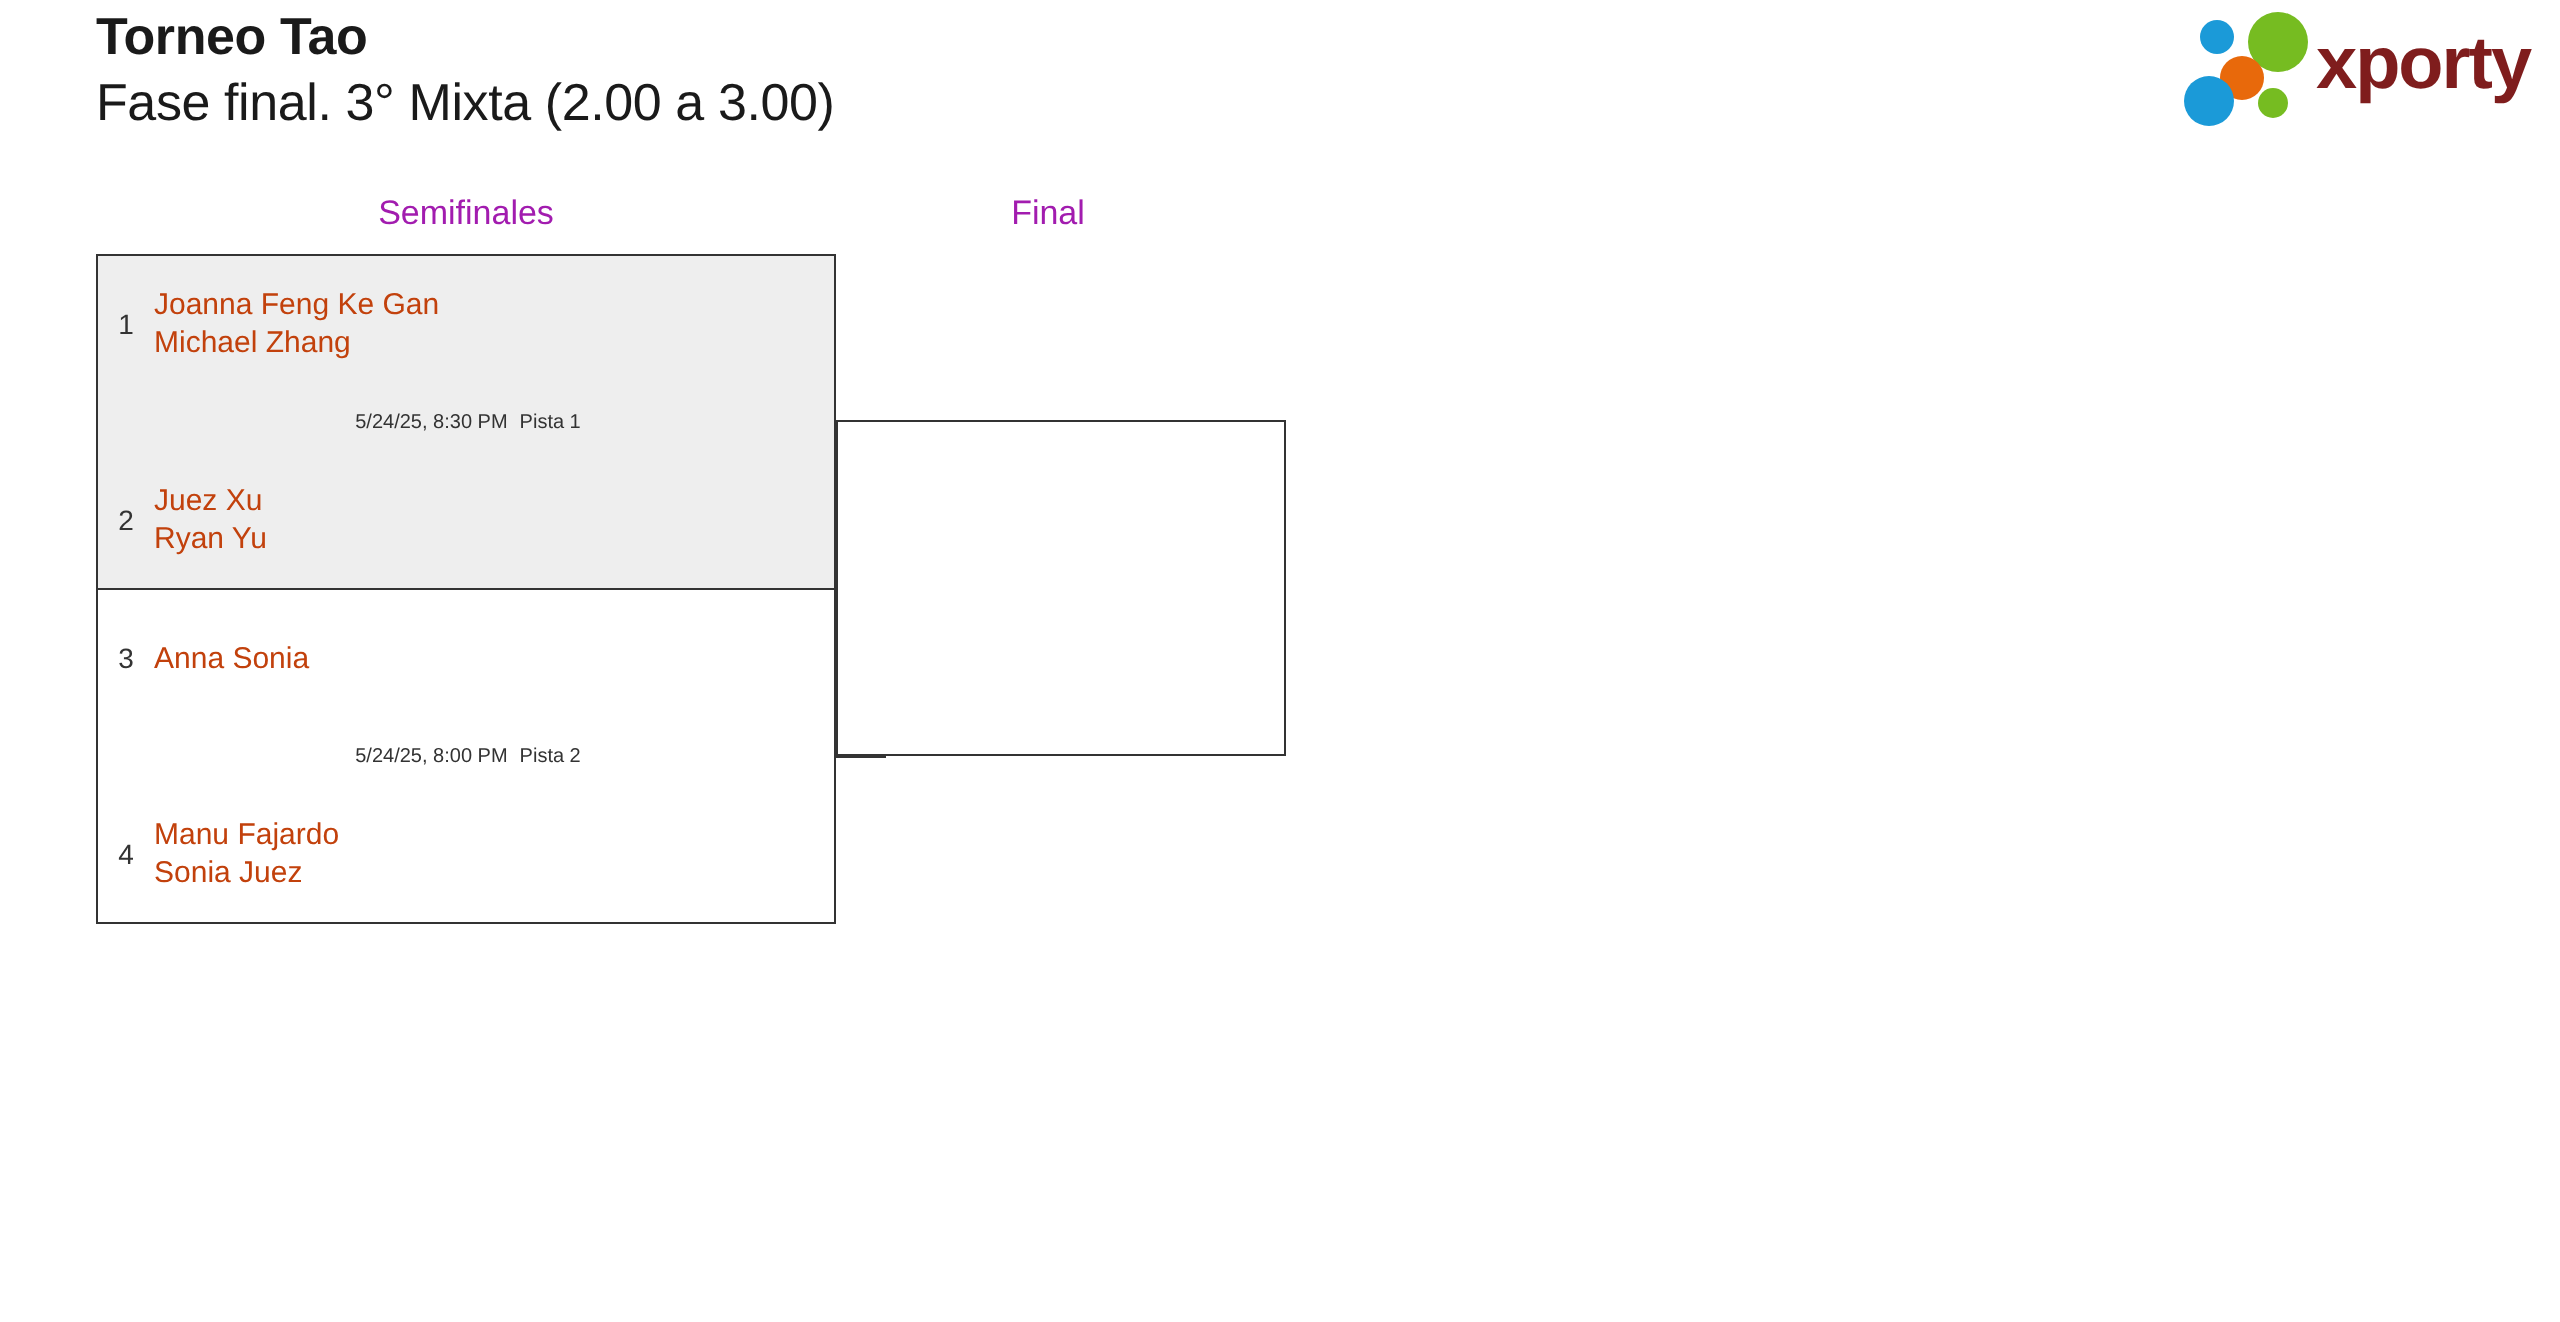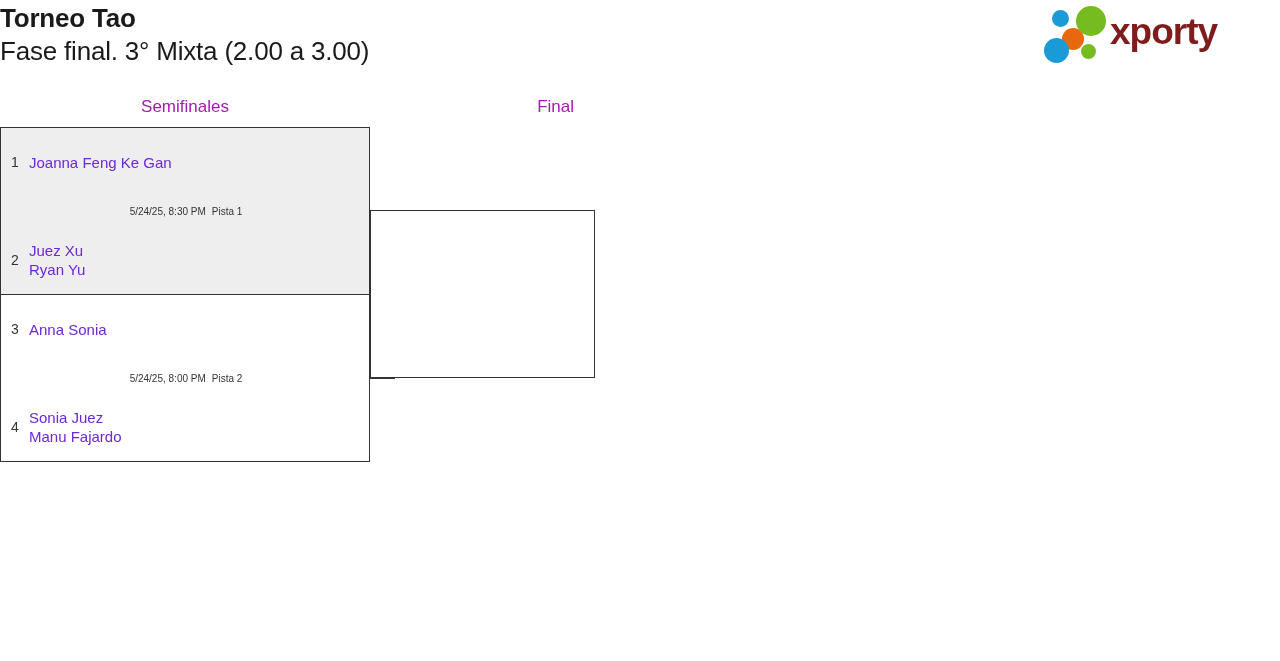--- a/index.html
+++ b/index.html
@@ -12,20 +12,21 @@
     font-family: "Liberation Sans", sans-serif;
     color: #222222;
     overflow: hidden;
   }
 
   #page {
     position: relative;
     width: 1156px;
     height: 661px;
     background: #ffffff;
+    margin-left: 48px;
   }
 
   
   .page-header {
     position: absolute;
     left: 0;
     top: 0;
     width: 1280px;
     height: 80px;
   }
@@ -98,21 +99,21 @@
   .round-header {
     position: absolute;
     font-size: 17px;
     font-weight: normal;
     color: #a21caf;
     text-align: center;
     white-space: nowrap;
   }
 
   .round-header-semis { left: 100px; top: 97px; width: 170px; }
-  .round-header-final { left: 408px; top: 97px; width: 166px; text-align: right; }
+  .round-header-final { left: 393px; top: 97px; width: 166px; }
 
   
   .bracket {
     position: absolute;
     left: 0;
     top: 127px;
     width: 620px;
     height: 340px;
   }
 
@@ -160,21 +161,21 @@
     flex: 0 0 28px;
     text-align: center;
     font-size: 14px;
     color: #333333;
     line-height: 18px;
   }
 
   .team-players {
     flex: 1 1 auto;
     font-size: 15px;
-    color: #6d28d9;
+    color: #c2410c;
     line-height: 19px;
     padding-left: 0px;
   }
 
   .player-name {
     display: block;
     white-space: nowrap;
   }
 
   .match-info {
@@ -254,20 +255,21 @@
   <div class="bracket">
 
     <div class="round-semis">
 
       <div class="match match-1">
 
         <div class="team team-top">
           <span class="team-seed">1</span>
           <span class="team-players">
             <span class="player-name">Joanna Feng Ke Gan</span>
+            <span class="player-name">Michael Zhang</span>
           </span>
         </div>
 
         <div class="match-info">
           <span class="match-datetime">5/24/25, 8:30 PM</span><span class="match-court">Pista 1</span>
         </div>
 
         <div class="team team-bottom">
           <span class="team-seed">2</span>
           <span class="team-players">
@@ -287,22 +289,22 @@
           </span>
         </div>
 
         <div class="match-info">
           <span class="match-datetime">5/24/25, 8:00 PM</span><span class="match-court">Pista 2</span>
         </div>
 
         <div class="team team-bottom">
           <span class="team-seed">4</span>
           <span class="team-players">
+            <span class="player-name">Manu Fajardo</span>
             <span class="player-name">Sonia Juez</span>
-            <span class="player-name">Manu Fajardo</span>
           </span>
         </div>
 
       </div>
 
     </div>
 
     <div class="connector connector-top"></div>
     <div class="connector connector-bottom"></div>
 

